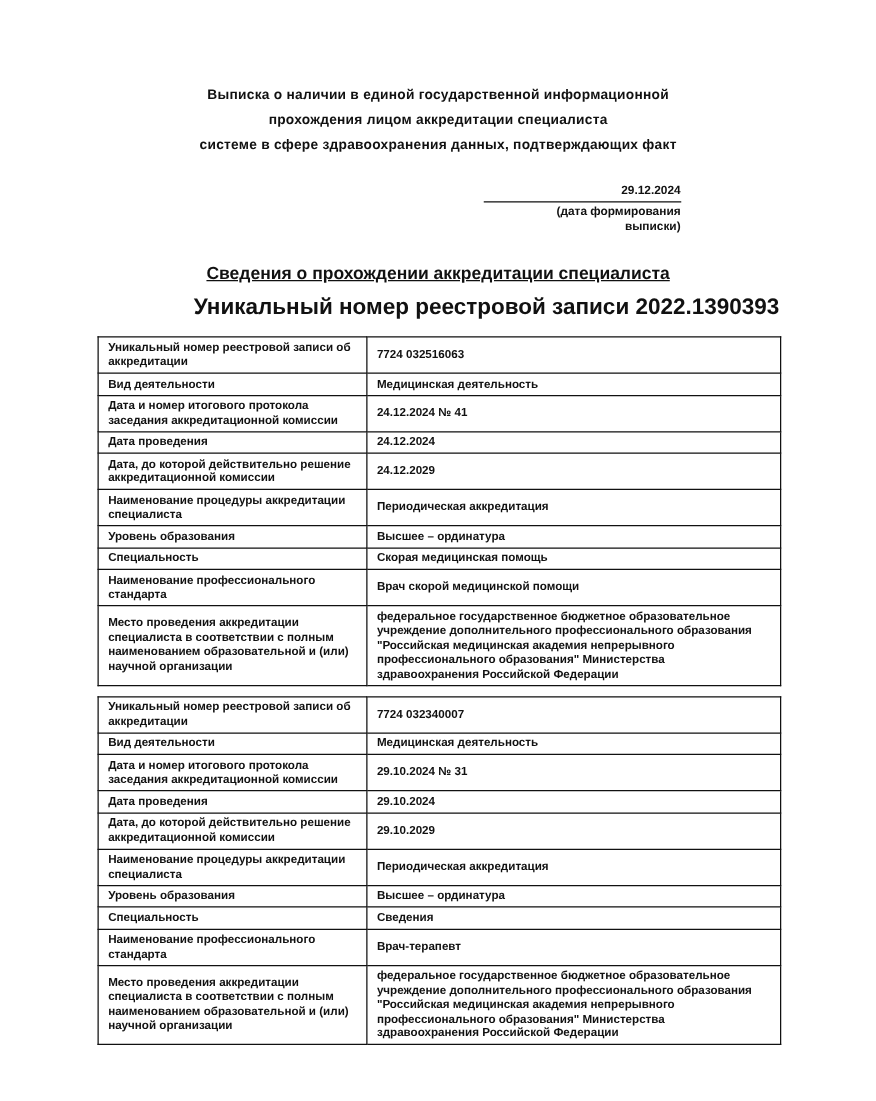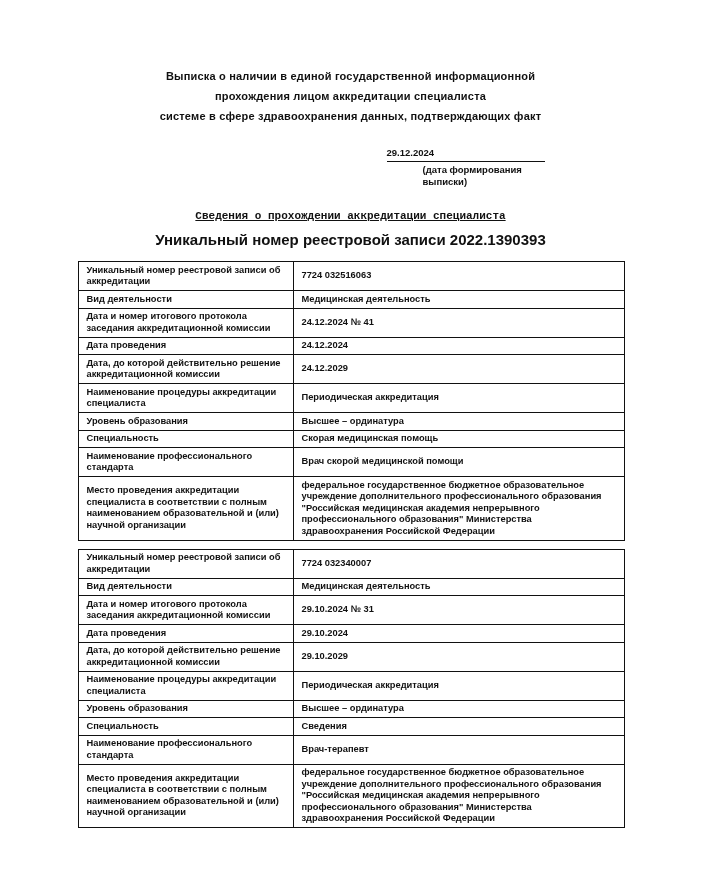--- a/index.html
+++ b/index.html
@@ -27,21 +27,21 @@
   .doc-title {
     text-align: center;
     font-size: 11px;
     line-height: 20px;
     letter-spacing: 0.2px;
   }
   .date-block {
     width: 158px;
     margin-left: 309px;
     margin-top: 21px;
-    text-align: left;
+    text-align: right;
     font-size: 9.5px;
     line-height: 12px;
   }
   .date-value {
     display: block;
     padding-bottom: 2px;
     border-bottom: 1.5px solid #111111;
   }
   .date-caption {
     padding-top: 2px;
@@ -49,28 +49,27 @@
   }
   .intro {
     margin: 17px 0 0 0;
     text-align: center;
     font-size: 9.5px;
     line-height: 13px;
   }
   .section-heading {
     margin-top: 22px;
     text-align: center;
-    font-size: 11px;
+    font-size: 14px;
     text-decoration: underline;
-    font-family: Liberation Mono, monospace;
   }
   .registry-heading {
     margin-top: 9px;
-    text-align: center;
-    font-size: 15px;
+    text-align: right;
+    font-size: 18px;
   }
   table.acc-table {
     width: 546px;
     border-collapse: collapse;
     table-layout: fixed;
     font-size: 9.3px;
     line-height: 11.5px;
   }
   table.acc-table.first { margin-top: 13px; }
   table.acc-table.second { margin-top: 8px; }

